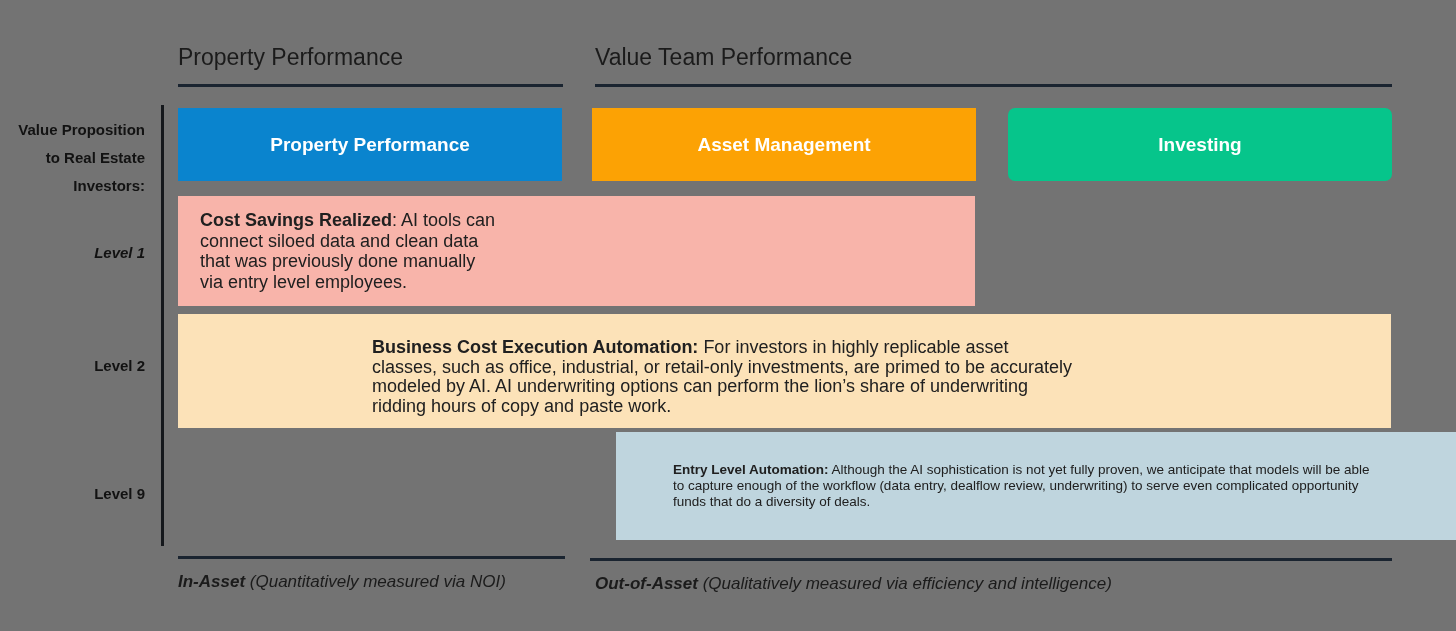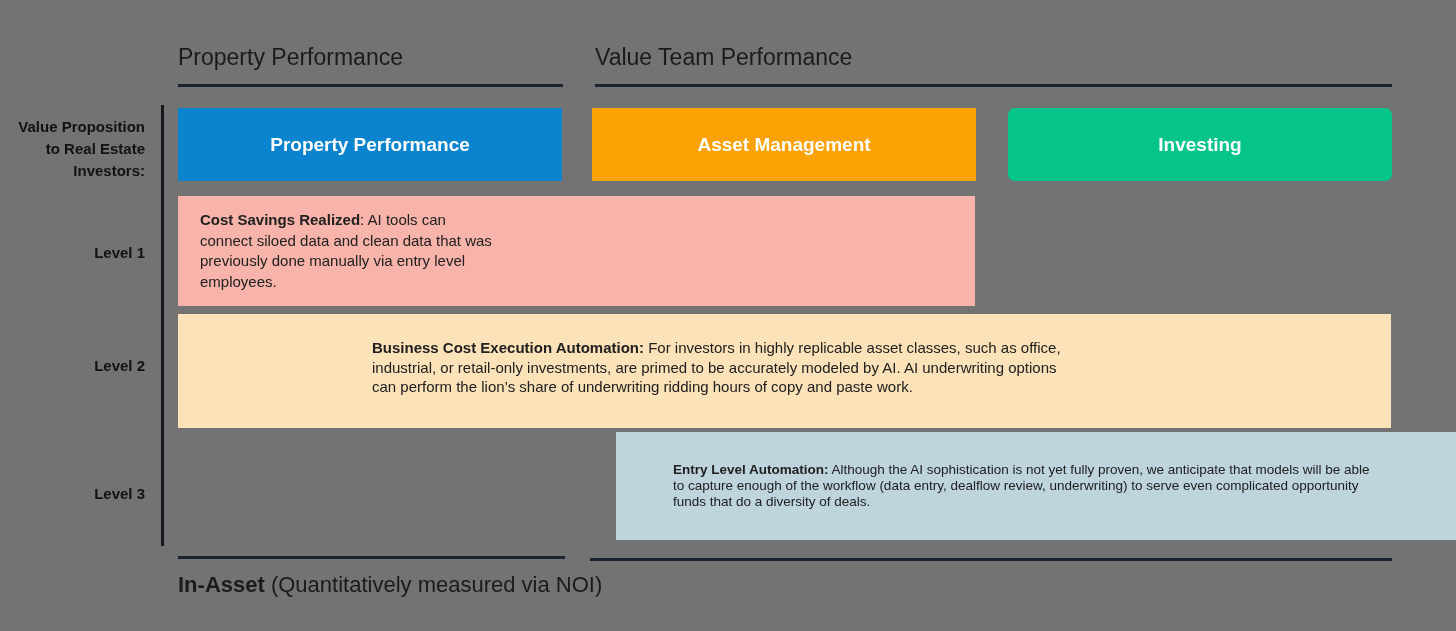--- a/index.html
+++ b/index.html
@@ -28,21 +28,21 @@
     background:#1a2430;
     height:3px;
   }
 
   
   .axis-block{
     width:135px;
     text-align:right;
     font-weight:700;
     font-size:15px;
-    line-height:22px;
+    line-height:28px;
     color:#121212;
   }
   .level-label{
     width:135px;
     text-align:right;
     font-weight:700;
     font-size:15px;
     color:#121212;
   }
   .vline{
@@ -67,52 +67,53 @@
   .cat-green{left:1008px;background:#06C58B;border-radius:7px;}
 
   
   .band{position:absolute;}
   .band-pink{left:178px;top:196px;width:797px;height:110px;background:#F8B4AA;}
   .band-cream{left:178px;top:314px;width:1213px;height:114px;background:#FCE2B8;}
   .band-blue{left:616px;top:432px;width:960px;height:108px;background:#BFD5DE;}
 
   .band-text{
     position:absolute;
-    font-size:15px;
+    font-size:18px;
     line-height:20.5px;
     color:#202020;
   }
   .band-text b{font-weight:700;}
   .t-cost{left:22px;top:14px;width:300px;}
   .t-revenue{left:340px;top:14px;width:455px;}
   .t-bme{left:194px;top:24px;width:700px;line-height:19.5px;}
   .t-entry{left:57px;top:30px;width:700px;font-size:13.5px;line-height:16px;}
 
   
   .footer-label{
-    font-size:22px;
+    font-size:17px;
     color:#1b1b1b;
     white-space:nowrap;
+    font-style:italic;
   }
   .footer-label b{font-weight:700;}
 </style>
 </head>
 <body>
 
 <div class="page">
 
   <div class="abs col-header" style="left:178px;top:44px;">Property Performance</div>
   <div class="abs col-header" style="left:595px;top:44px;">Value Team Performance</div>
   <div class="abs rule" style="left:178px;top:84px;width:385px;"></div>
   <div class="abs rule" style="left:595px;top:84px;width:797px;"></div>
 
   <div class="abs axis-block" style="left:10px;top:116px;">Value Proposition to Real Estate Investors:</div>
-  <div class="abs level-label" style="left:10px;top:244px;">Level 1</div>
+  <div class="abs level-label" style="left:10px;top:244px;font-style:italic;">Level 1</div>
   <div class="abs level-label" style="left:10px;top:357px;text-align:right;">Level 2</div>
-  <div class="abs level-label" style="left:10px;top:485px;">Level 3</div>
+  <div class="abs level-label" style="left:10px;top:485px;">Level 9</div>
   <div class="abs vline" style="left:161px;top:105px;height:441px;"></div>
 
   <div class="abs cat-box cat-blue">
     <span>Property Performance</span>
   </div>
   <div class="abs cat-box cat-orange">
     <span>Asset Management</span>
   </div>
   <div class="abs cat-box cat-green">
     <span>Investing</span>
@@ -127,14 +128,15 @@
   </div>
 
   <div class="band band-blue">
     <div class="band-text t-entry"><b>Entry Level Automation:</b><span> Although the AI sophistication is not yet fully proven, we anticipate that models will be able to capture enough of the workflow (data entry, dealflow review, underwriting) to serve even complicated opportunity funds that do a diversity of deals.</span></div>
   </div>
 
   <div class="abs rule" style="left:178px;top:556px;width:387px;"></div>
   <div class="abs rule" style="left:590px;top:558px;width:802px;"></div>
 
   <div class="abs footer-label" style="left:178px;top:572px;"><b>In-Asset</b><span> (Quantitatively measured via NOI)</span></div>
+  <div class="abs footer-label" style="left:595px;top:574px;"><b>Out-of-Asset</b><span> (Qualitatively measured via efficiency and intelligence)</span></div>
 
 </div>
 
 </body></html>

